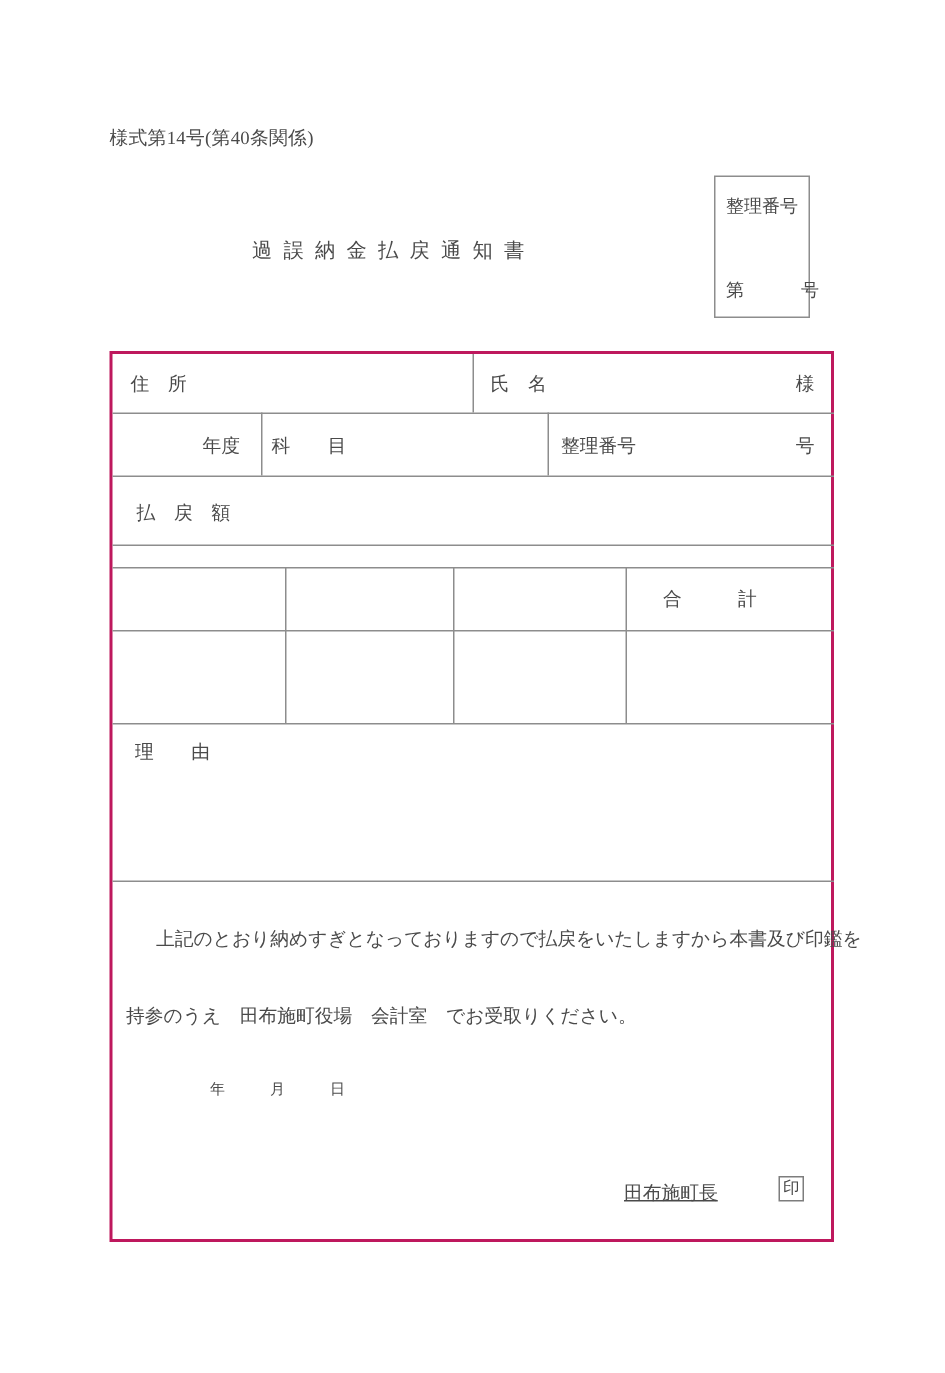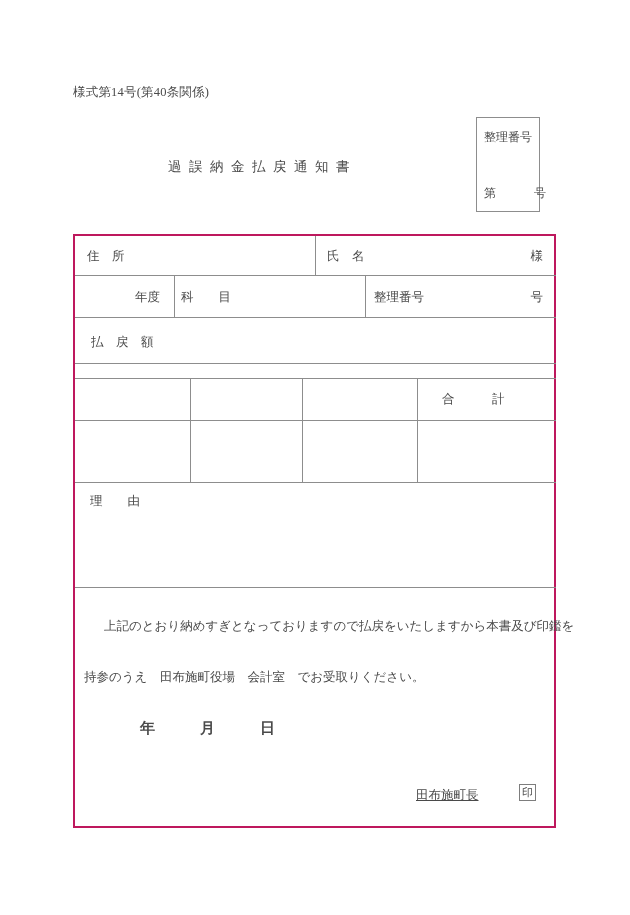--- a/index.html
+++ b/index.html
@@ -106,23 +106,22 @@
   .notice-line {
     position: absolute;
     font-size: 12.5px;
     white-space: nowrap;
     line-height: 1;
     font-family: Liberation Serif, serif;
   }
 
   .date-line {
     position: absolute;
-    font-size: 15px;
-    white-space: nowrap;
-    font-weight: bold;
+    font-size: 10px;
+    white-space: nowrap;
   }
 
   .signature {
     position: absolute;
     font-size: 12.5px;
     white-space: nowrap;
     text-decoration: underline;
   }
 
   .seal-box {

